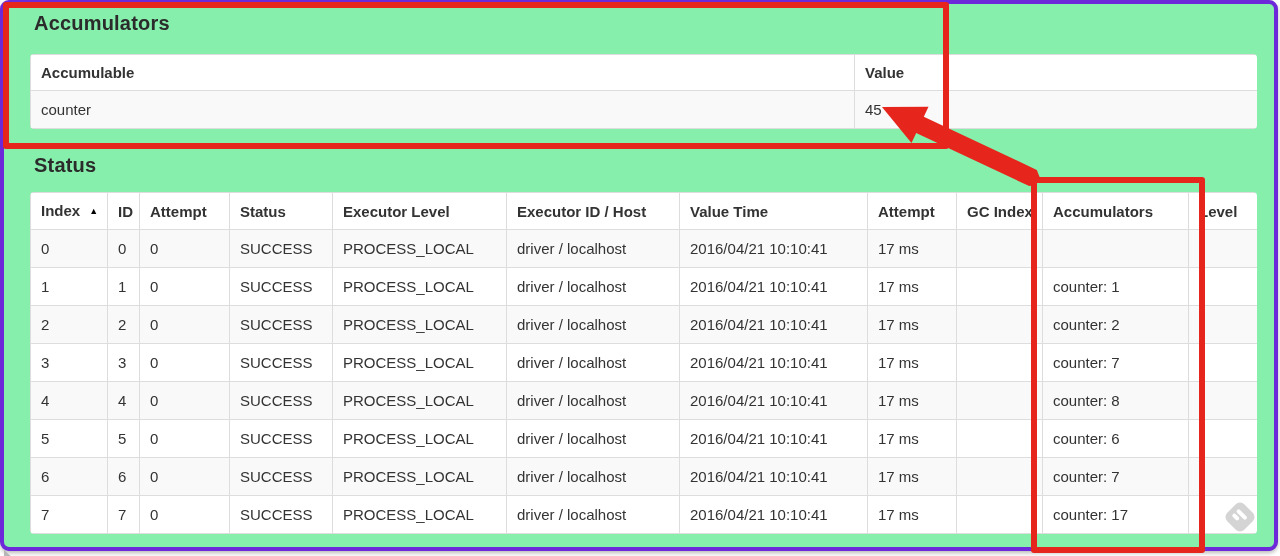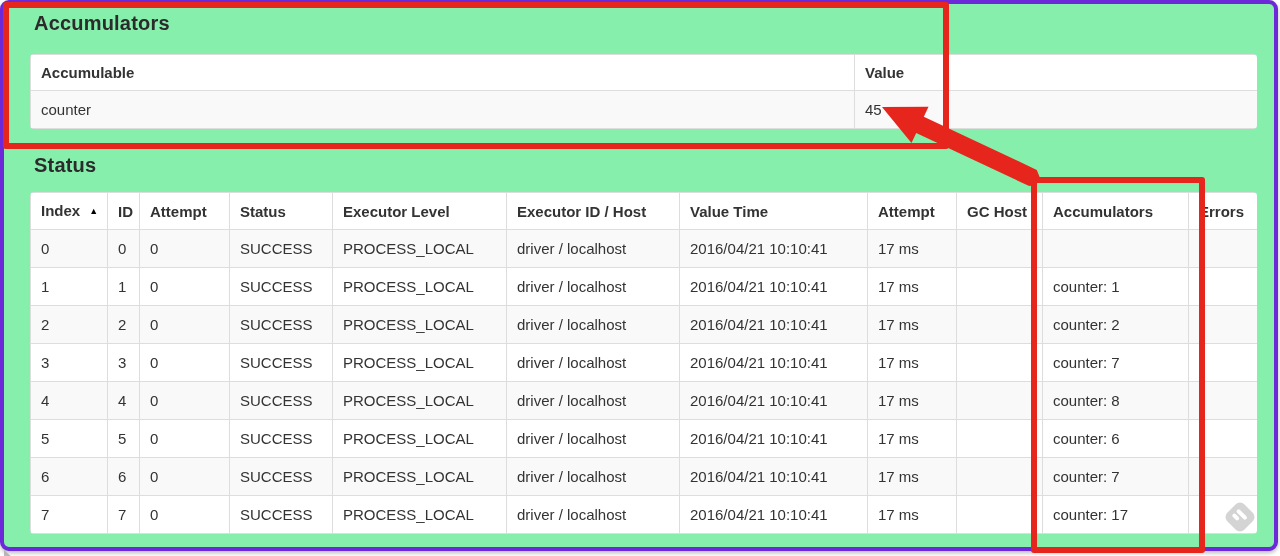--- a/index.html
+++ b/index.html
@@ -160,23 +160,23 @@
           <thead>
             <tr>
               <th>Index<span class="sort-icon">▲</span></th>
               <th>ID</th>
               <th>Attempt</th>
               <th>Status</th>
               <th>Executor Level</th>
               <th>Executor ID / Host</th>
               <th>Value Time</th>
               <th>Attempt</th>
-              <th>GC Host</th>
+              <th>GC Index</th>
               <th>Accumulators</th>
-              <th>Errors</th>
+              <th>Level</th>
             </tr>
           </thead>
           <tbody>
             <tr>
               <td>0</td>
               <td>0</td>
               <td>0</td>
               <td>SUCCESS</td>
               <td>PROCESS_LOCAL</td>
               <td>driver / localhost</td>

